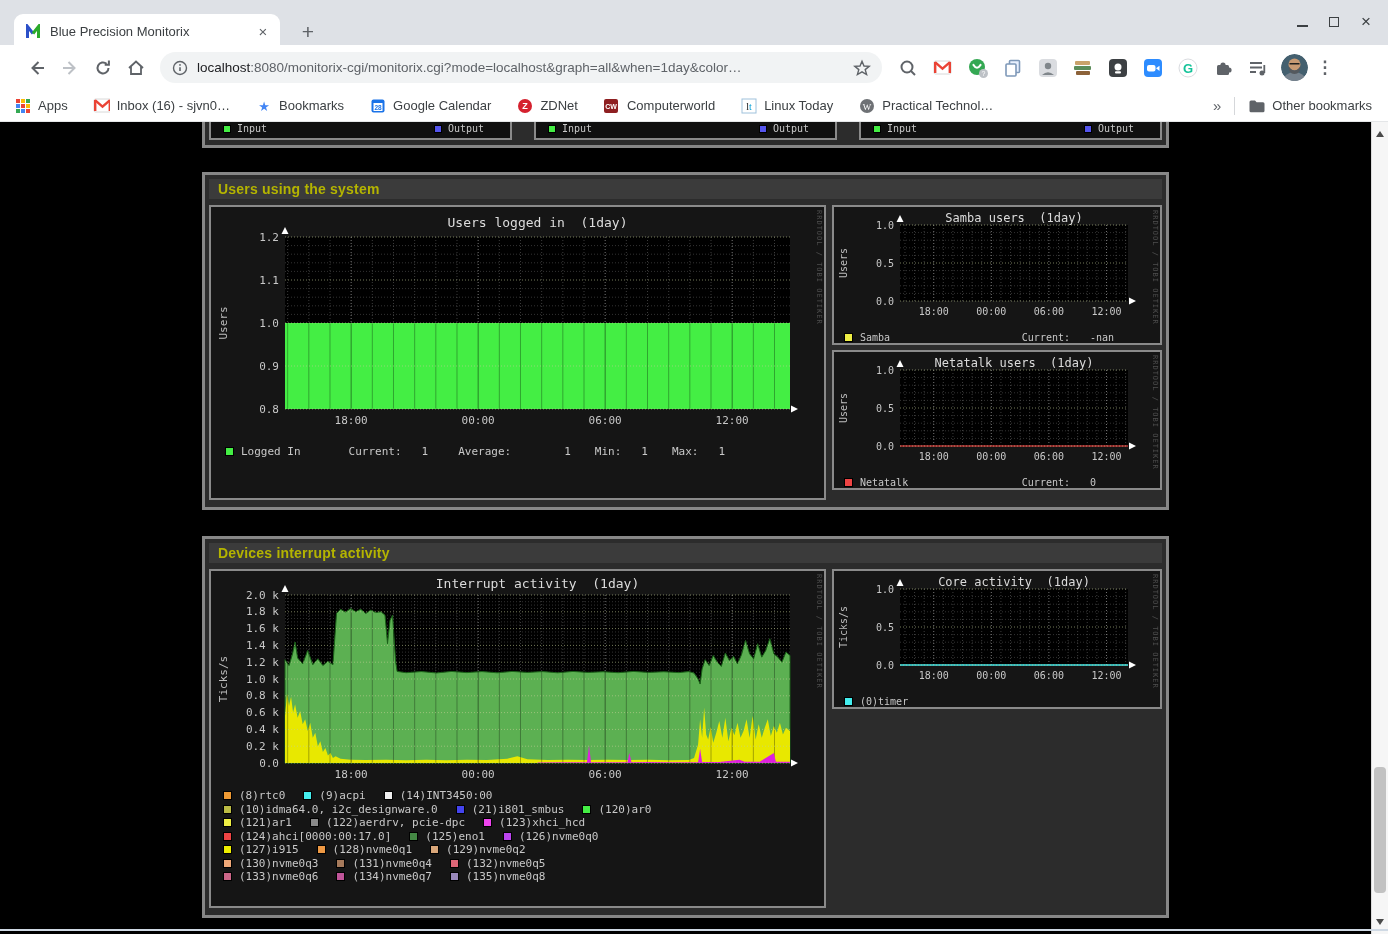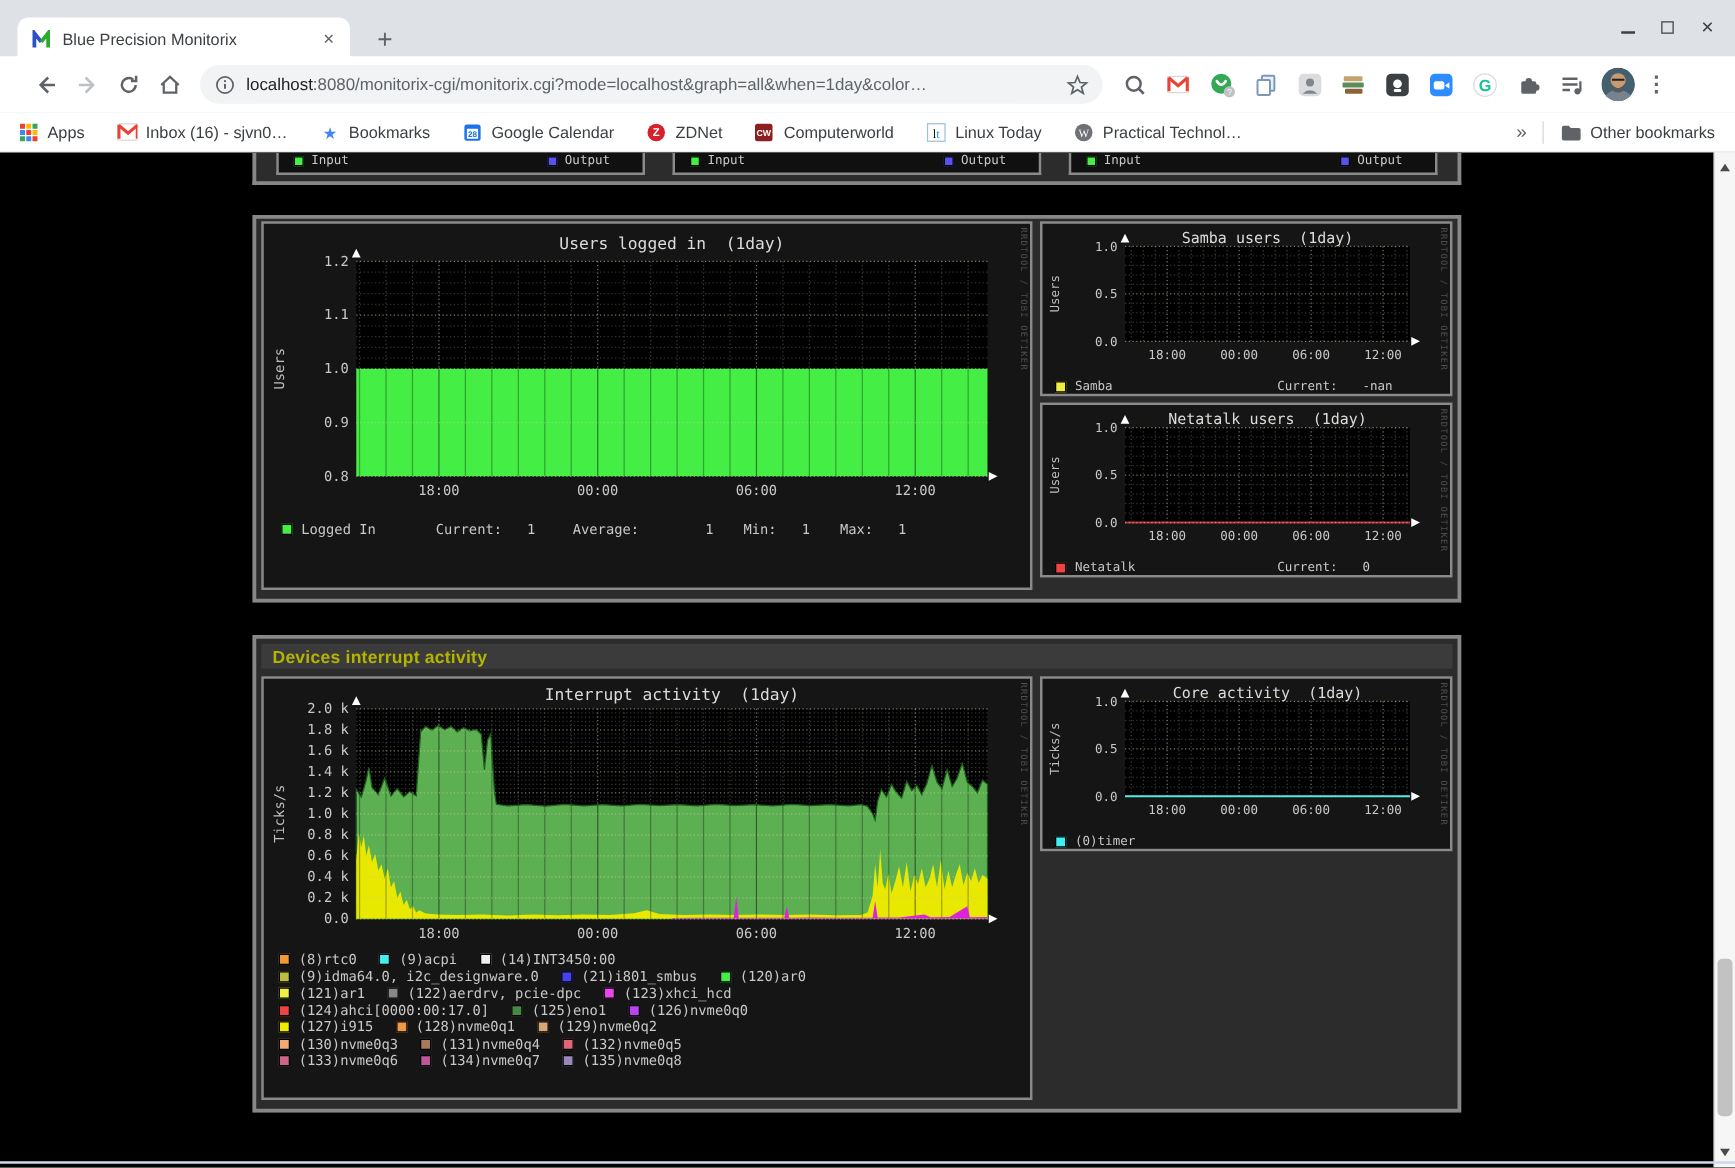--- a/index.html
+++ b/index.html
@@ -50,21 +50,21 @@
   .graph-panel{border:2px solid #8A8A8A;background:#151515;position:relative;padding:2px}
   .big{width:617px}
   .h-users{height:295px}
   .h-int{height:339px}
   .small{width:330px;height:140px}
   .col{display:flex;flex-direction:column;gap:5px}
   svg{display:block}
   .watermark{position:absolute;top:3px;right:1px;writing-mode:vertical-rl;font-family:"DejaVu Sans Mono",monospace;font-size:7px;color:#4E4E4E;letter-spacing:1px;white-space:pre}
 
   .partial{border-top:none;height:26px;overflow:hidden;margin-top:0}
-  .partial .section-body{padding:0 16px 5px;gap:22px}
+  .partial .section-body{padding:0 4px 5px;gap:22px}
   .panel-partial{flex:1;height:18px;border:2px solid #8A8A8A;border-top:none;background:#101010;overflow:hidden}
   .pp-row{display:flex;justify-content:space-between;padding:1px 26px 0 12px;font-family:"DejaVu Sans Mono",monospace;font-size:10px;color:#C8C8C8}
   .sec-users{margin-top:24px}
   .sec-devices{margin-top:26px}
 
   .lgrow{display:flex;align-items:center;font-family:"DejaVu Sans Mono",monospace;font-size:11px;color:#C8C8C8;line-height:13.5px}
   .lg{display:inline-flex;align-items:center;white-space:nowrap}
   .sw{width:9px;height:9px;margin-right:7px;border:1px solid #000;flex:none;display:inline-block}
   .sw.s8{width:8px;height:8px;margin-right:6px}
   #legend-users{margin:12px 0 0 12px}
@@ -377,20 +377,21 @@
               <span class="lg">
                 <span class="sw s8" style="background: rgb(85, 85, 238);"></span>
                 <span>Output</span>
               </span>
             </div>
           </div>
         </div>
     </div>
 
     <div class="section sec-users">
+      <div class="section-header"><span>Users using the system</span></div>
       <div class="section-body">
         <div class="graph-panel big h-users">
           <svg id="chart-users" width="609" height="224">
               <rect x="72" y="28" width="505" height="172" fill="#000"></rect>
               <line x1="74.65125" y1="28" x2="74.65125" y2="200" stroke="rgba(120,120,120,0.5)" stroke-dasharray="1,2"></line>
               <line x1="95.81916666666667" y1="28" x2="95.81916666666667" y2="200" stroke="rgba(120,120,120,0.5)" stroke-dasharray="1,2"></line>
               <line x1="116.98708333333335" y1="28" x2="116.98708333333335" y2="200" stroke="rgba(120,120,120,0.5)" stroke-dasharray="1,2"></line>
               <line x1="138.155" y1="28" x2="138.155" y2="200" stroke="rgba(215,215,215,0.55)" stroke-dasharray="1,2"></line>
               <line x1="159.32291666666669" y1="28" x2="159.32291666666669" y2="200" stroke="rgba(120,120,120,0.5)" stroke-dasharray="1,2"></line>
               <line x1="180.49083333333334" y1="28" x2="180.49083333333334" y2="200" stroke="rgba(120,120,120,0.5)" stroke-dasharray="1,2"></line>
@@ -804,21 +805,21 @@
                   <span>(9)acpi</span>
                 </span>
                 <span class="lg">
                   <span class="sw" style="background: rgb(238, 238, 238);"></span>
                   <span>(14)INT3450:00</span>
                 </span>
               </div>
               <div class="lgrow">
                 <span class="lg">
                   <span class="sw" style="background: rgb(187, 187, 68);"></span>
-                  <span>(9)idma64.0, i2c_designware.0</span>
+                  <span>(10)idma64.0, i2c_designware.0</span>
                 </span>
                 <span class="lg">
                   <span class="sw" style="background: rgb(68, 68, 238);"></span>
                   <span>(21)i801_smbus</span>
                 </span>
                 <span class="lg">
                   <span class="sw" style="background: rgb(68, 238, 68);"></span>
                   <span>(120)ar0</span>
                 </span>
               </div>

